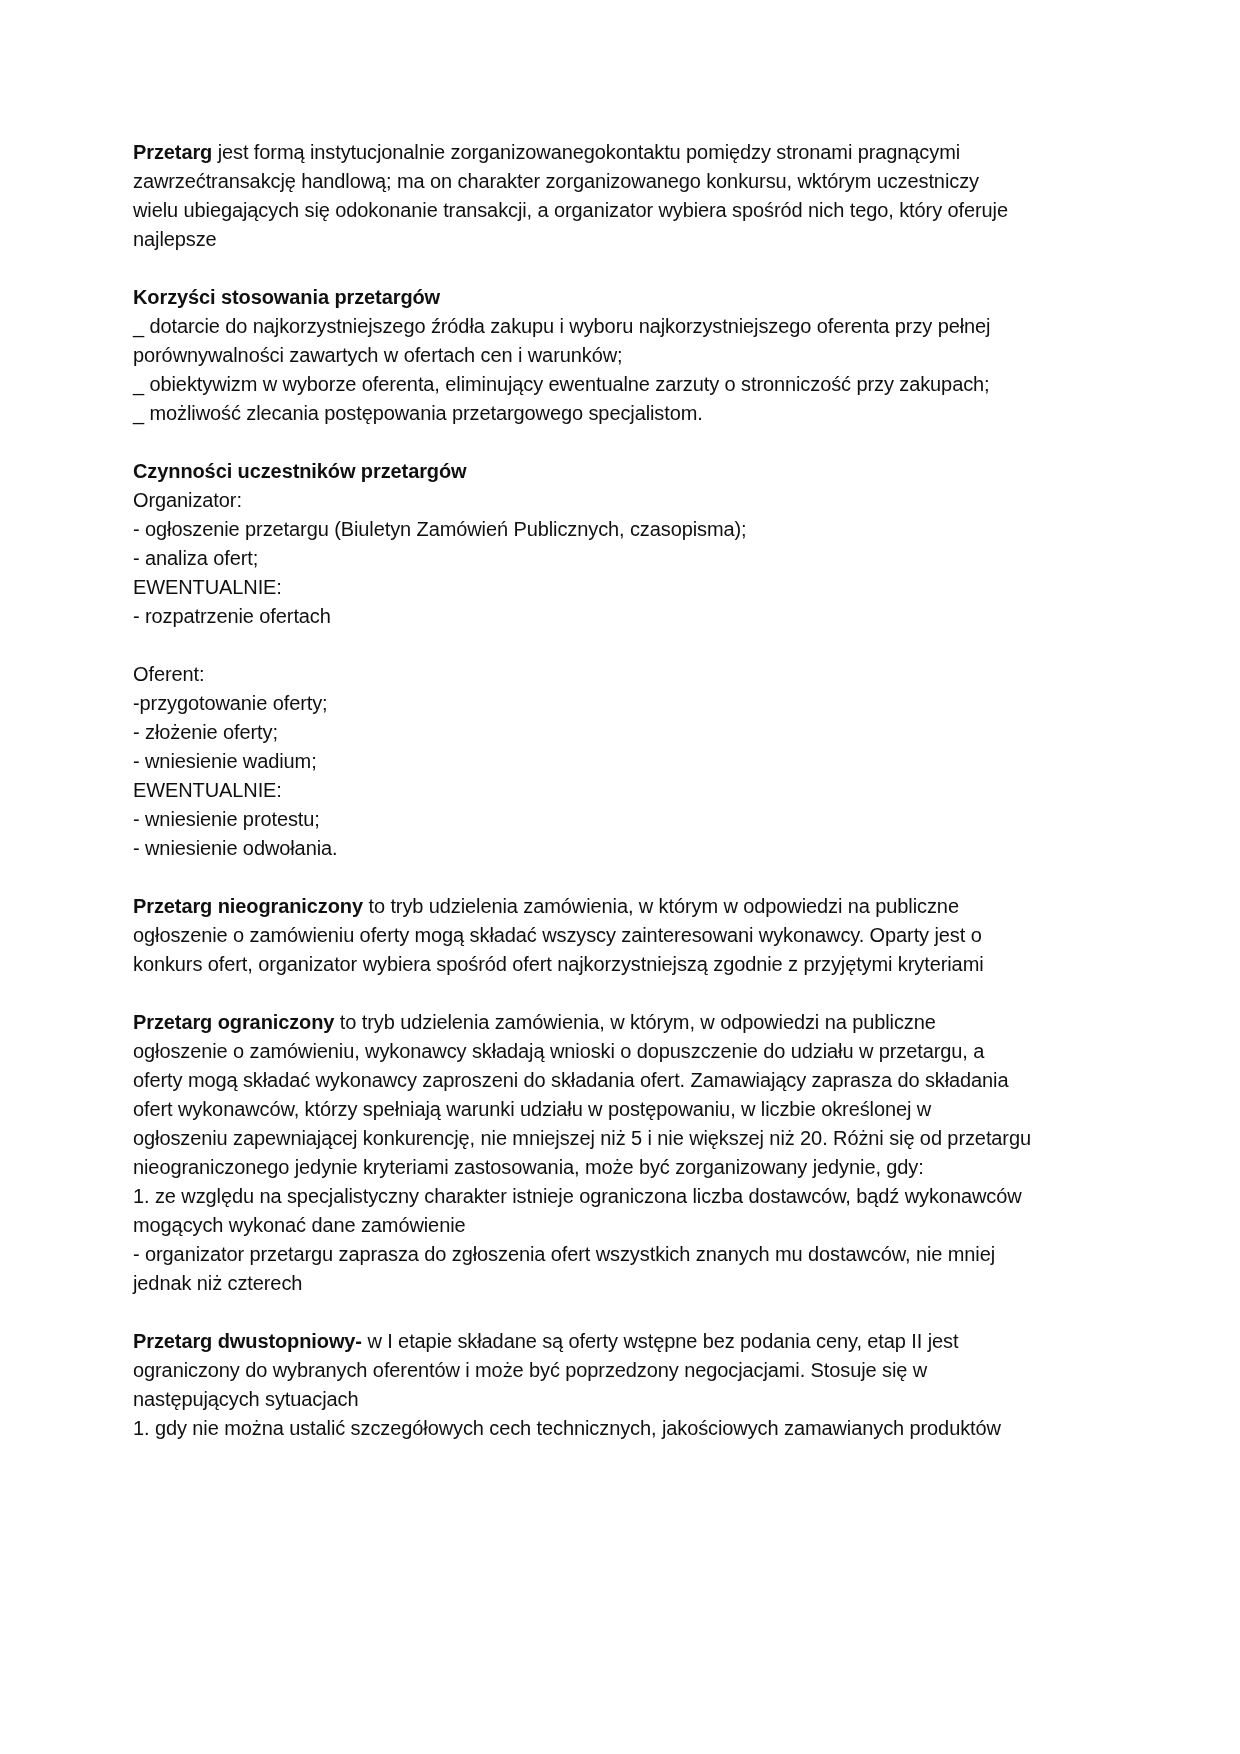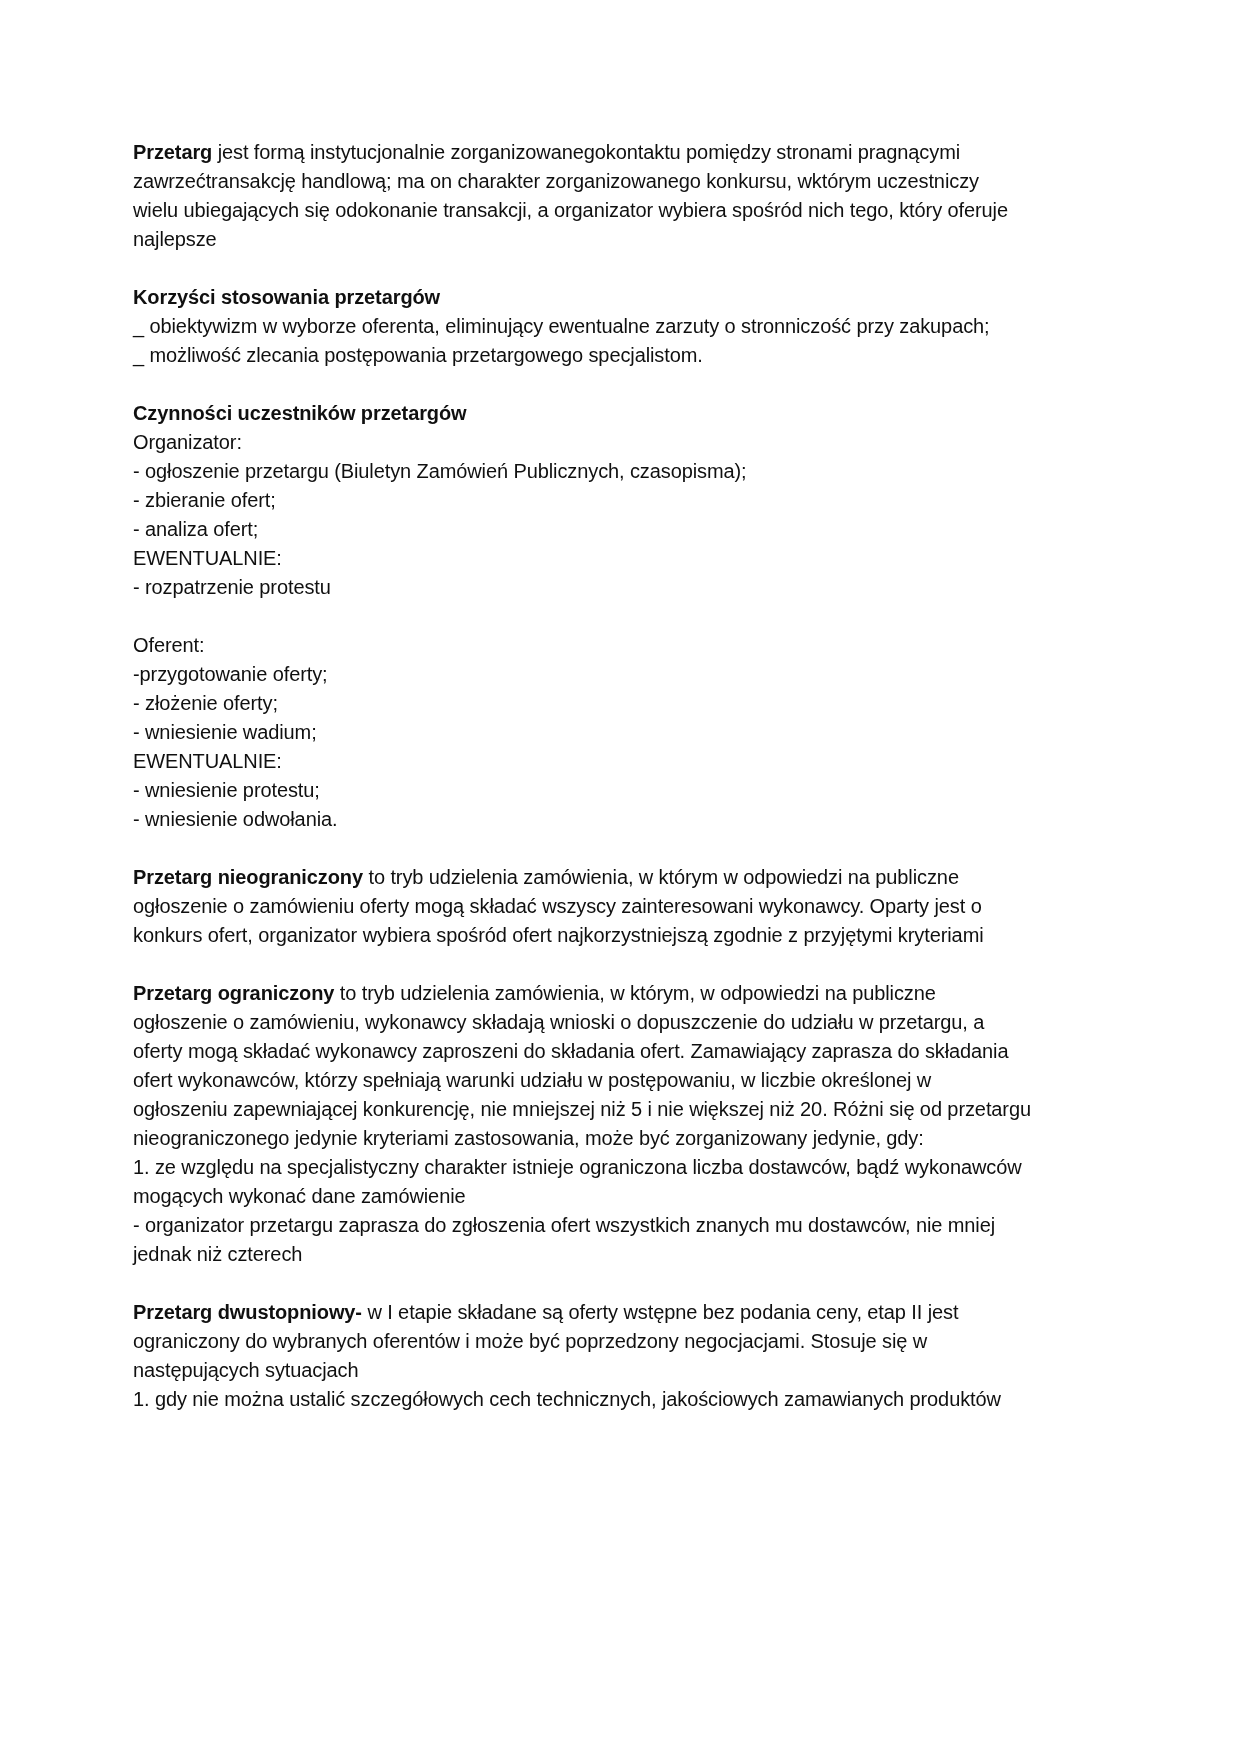--- a/index.html
+++ b/index.html
@@ -34,32 +34,33 @@
 
     <section class="block">
       <p class="para"><strong class="b">Przetarg</strong><span> jest formą instytucjonalnie zorganizowanegokontaktu pomiędzy stronami pragnącymi
 zawrzećtransakcję handlową; ma on charakter zorganizowanego konkursu, wktórym uczestniczy
 wielu ubiegających się odokonanie transakcji, a organizator wybiera spośród nich tego, który oferuje
 najlepsze</span></p>
     </section>
 
     <section class="block">
       <div class="heading">Korzyści stosowania przetargów</div>
+      <div class="line">_ dotarcie do najkorzystniejszego źródła zakupu i wyboru najkorzystniejszego oferenta przy pełnej
+porównywalności zawartych w ofertach cen i warunków;</div>
       <div class="line">_ obiektywizm w wyborze oferenta, eliminujący ewentualne zarzuty o stronniczość przy zakupach;</div>
       <div class="line">_ możliwość zlecania postępowania przetargowego specjalistom.</div>
     </section>
 
     <section class="block">
       <div class="heading">Czynności uczestników przetargów</div>
       <div class="line">Organizator:</div>
       <div class="line">- ogłoszenie przetargu (Biuletyn Zamówień Publicznych, czasopisma);</div>
-      <div class="line">- zbieranie ofert;</div>
       <div class="line">- analiza ofert;</div>
       <div class="line">EWENTUALNIE:</div>
-      <div class="line">- rozpatrzenie protestu</div>
+      <div class="line">- rozpatrzenie ofertach</div>
     </section>
 
     <section class="block">
       <div class="line">Oferent:</div>
       <div class="line">-przygotowanie oferty;</div>
       <div class="line">- złożenie oferty;</div>
       <div class="line">- wniesienie wadium;</div>
       <div class="line">EWENTUALNIE:</div>
       <div class="line">- wniesienie protestu;</div>
       <div class="line">- wniesienie odwołania.</div>

